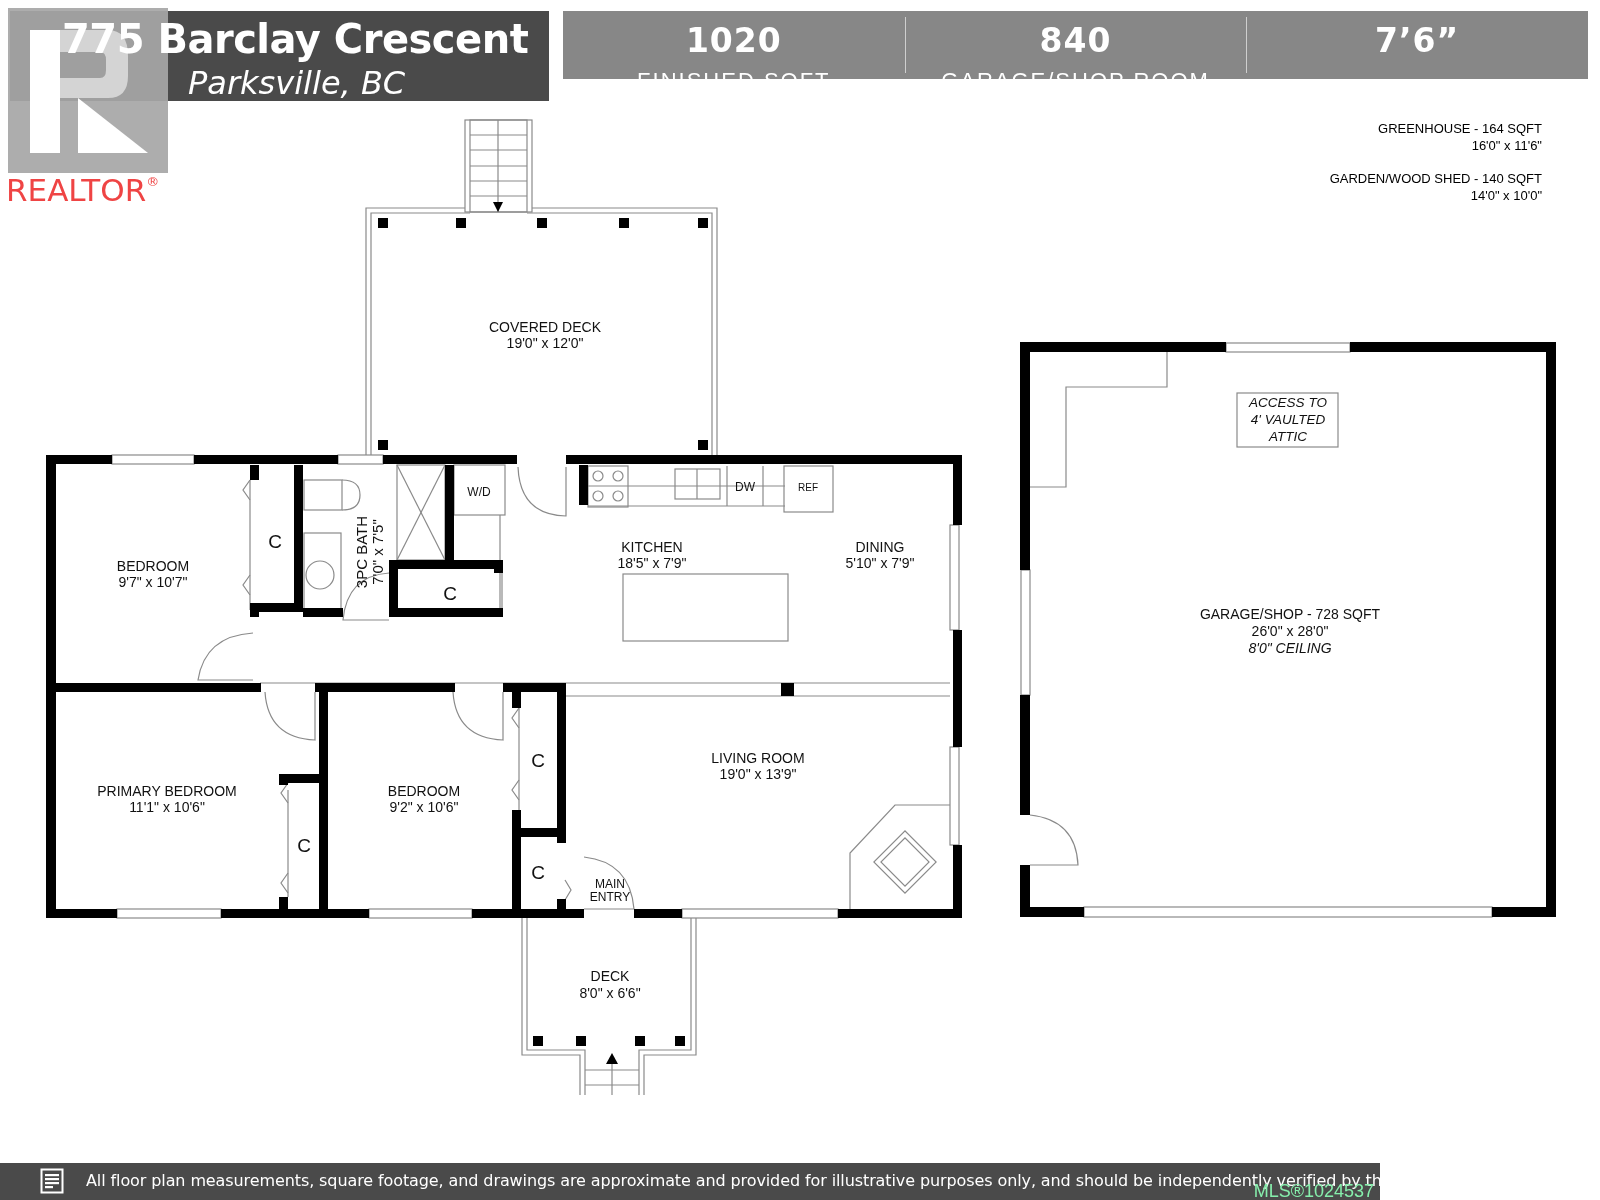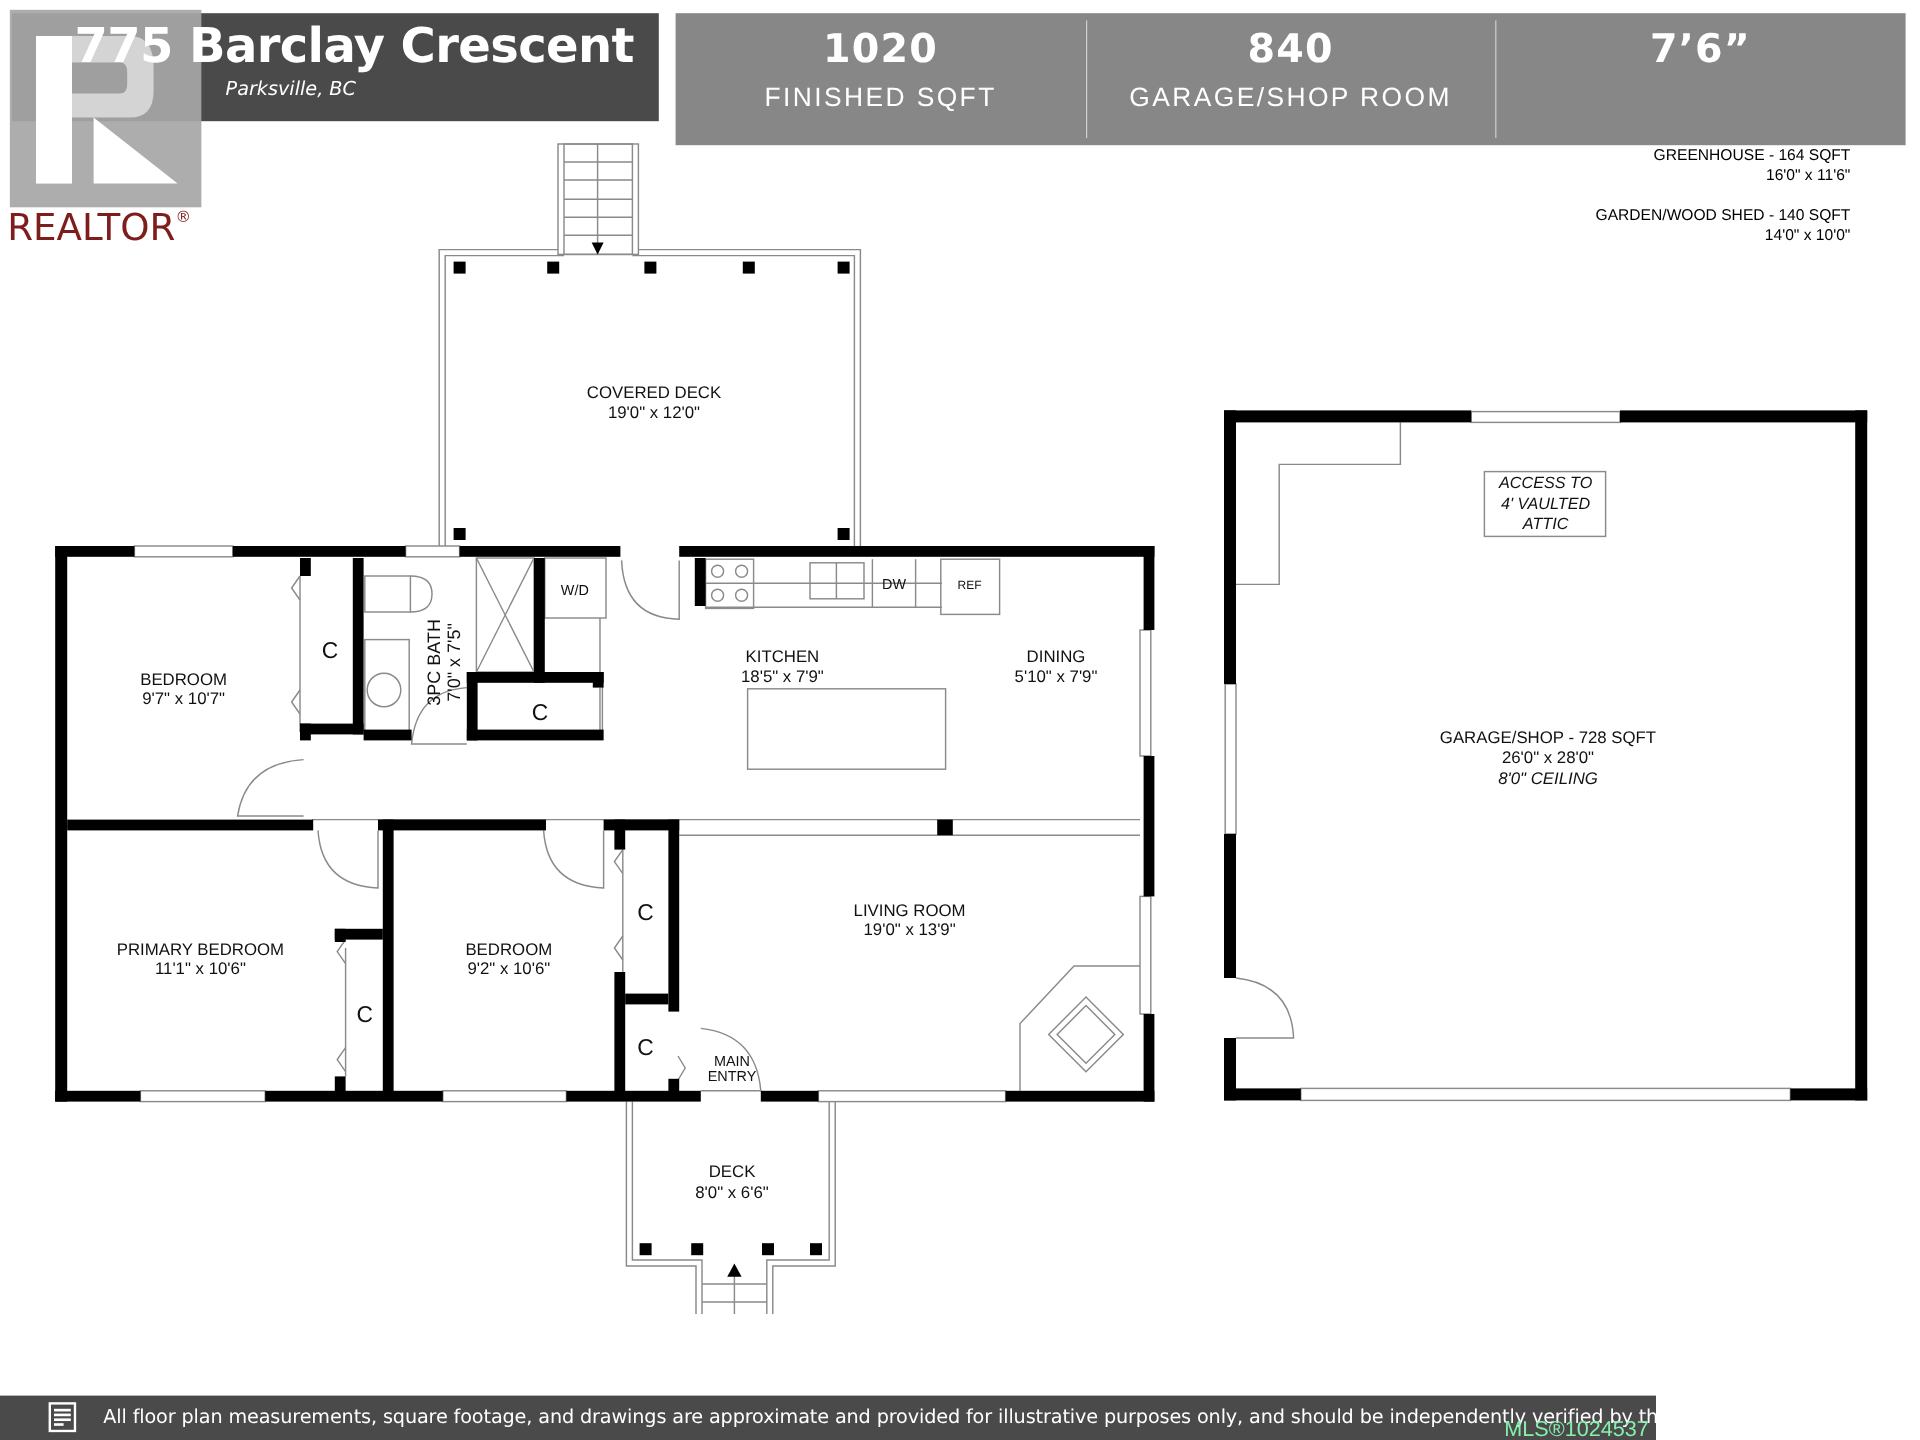--- a/index.html
+++ b/index.html
@@ -7,34 +7,34 @@
     width: 1600px; height: 1200px; position: relative; overflow: hidden;
     background: #ffffff; font-family: "Liberation Sans", sans-serif; color: #000;
   }
   .address-box {
     position: absolute; left: 10px; top: 11px; width: 539px; height: 90px;
     background: #4a4a4a;
   }
   .realtor-logo { position: absolute; left: 8px; top: 8px; width: 160px; height: 165px; }
   .realtor-word {
     position: absolute; left: 6px; top: 172px; font-family: "DejaVu Sans", sans-serif;
-    font-size: 31px; color: #7f1d1d; letter-spacing: 0px;
+    font-size: 31px; color: #ef4444; letter-spacing: 0px;
   }
   .realtor-word sup { font-size: 13px; vertical-align: 15px; }
   .addr-title {
     position: absolute; left: 62px; top: 16px; width: 480px;
     font-family: "DejaVu Sans", sans-serif; font-weight: bold; font-size: 40px;
     color: #ffffff; letter-spacing: -0.5px; white-space: nowrap;
   }
   .addr-sub {
     position: absolute; left: 188px; top: 64px; font-family: "DejaVu Sans", sans-serif;
-    font-style: italic; font-size: 16px; color: #ffffff;
+    font-style: italic; font-size: 32px; color: #ffffff;
   }
   .stats-box {
-    position: absolute; left: 563px; top: 11px; width: 1025px; height: 110px;
+    position: absolute; left: 563px; top: 11px; width: 1025px; height: 68px;
     background: #878787; display: flex;
   }
   .stat { flex: 1; text-align: center; color: #fff; position: relative; }
   .stat + .stat::before {
     content: ""; position: absolute; left: 0; top: 6px; bottom: 6px; width: 1px; background: #cfcfcf;
   }
   .stat-value {
     display: block; margin-top: 10px; font-family: "DejaVu Sans", sans-serif;
     font-weight: bold; font-size: 33px; letter-spacing: 1px;
   }

